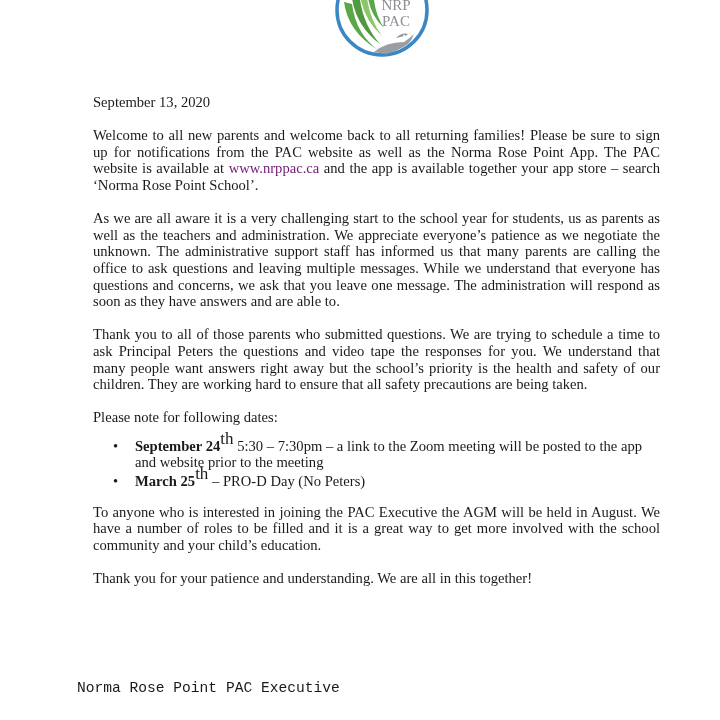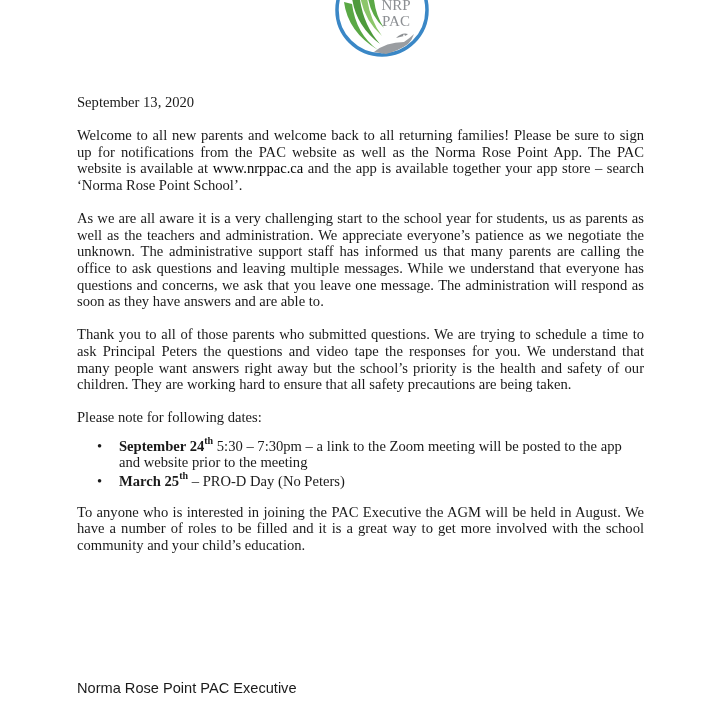--- a/index.html
+++ b/index.html
@@ -17,64 +17,64 @@
   }
   .logo {
     position: absolute;
     left: 334px;
     top: -38px;
     width: 96px;
     height: 96px;
   }
   .page {
     position: absolute;
-    left: 77px;
+    left: 93px;
     top: 94px;
     width: 567px;
     font-family: "Liberation Serif", serif;
     font-size: 14.6px;
     line-height: 16.6px;
   }
   .page p {
     margin: 0 0 16.6px 0;
     text-align: justify;
   }
   .page p.left { text-align: left; }
   .link {
-    color: #000000;
+    color: #701a75;
     text-decoration: none;
   }
   ul.dates {
     margin: 6px 0 14px 0;
     padding: 0 0 0 42px;
     list-style: none;
   }
   ul.dates li {
     position: relative;
     margin: 0 0 2px 0;
   }
   ul.dates li .bullet {
     position: absolute;
     left: -22px;
     top: 0;
   }
   ul.dates b { font-weight: bold; }
   ul.dates sup {
-    font-weight: bold;
-    font-size: 10px;
+    font-weight: normal;
+    font-size: 17px;
     line-height: 0;
     position: relative;
     top: -1px;
     vertical-align: super;
   }
   .signature {
     position: absolute;
     left: 77px;
     top: 680px;
-    font-family: Liberation Sans, sans-serif;
+    font-family: Liberation Mono, monospace;
     font-size: 14.6px;
     line-height: 16.6px;
     text-align: center;
   }
 </style>
 </head>
 <body>
 
 <div class="logo">
   <svg width="96" height="96" viewBox="0 0 96 96">
@@ -111,15 +111,16 @@
       <b>September 24</b><sup>th</sup><span> 5:30 – 7:30pm – a link to the Zoom meeting will be posted to the app and website prior to the meeting</span>
     </li>
     <li>
       <span class="bullet">•</span>
       <b>March 25</b><sup>th</sup><span> – PRO-D Day (No Peters)</span>
     </li>
   </ul>
 
   <p>To anyone who is interested in joining the PAC Executive the AGM will be held in August. We have a number of roles to be filled and it is a great way to get more involved with the school community and your child’s education.</p>
 
+  <p class="left">Thank you for your patience and understanding. We are all in this together!</p>
 </div>
 
 <div class="signature">Norma Rose Point PAC Executive</div>
 
 </body></html>

